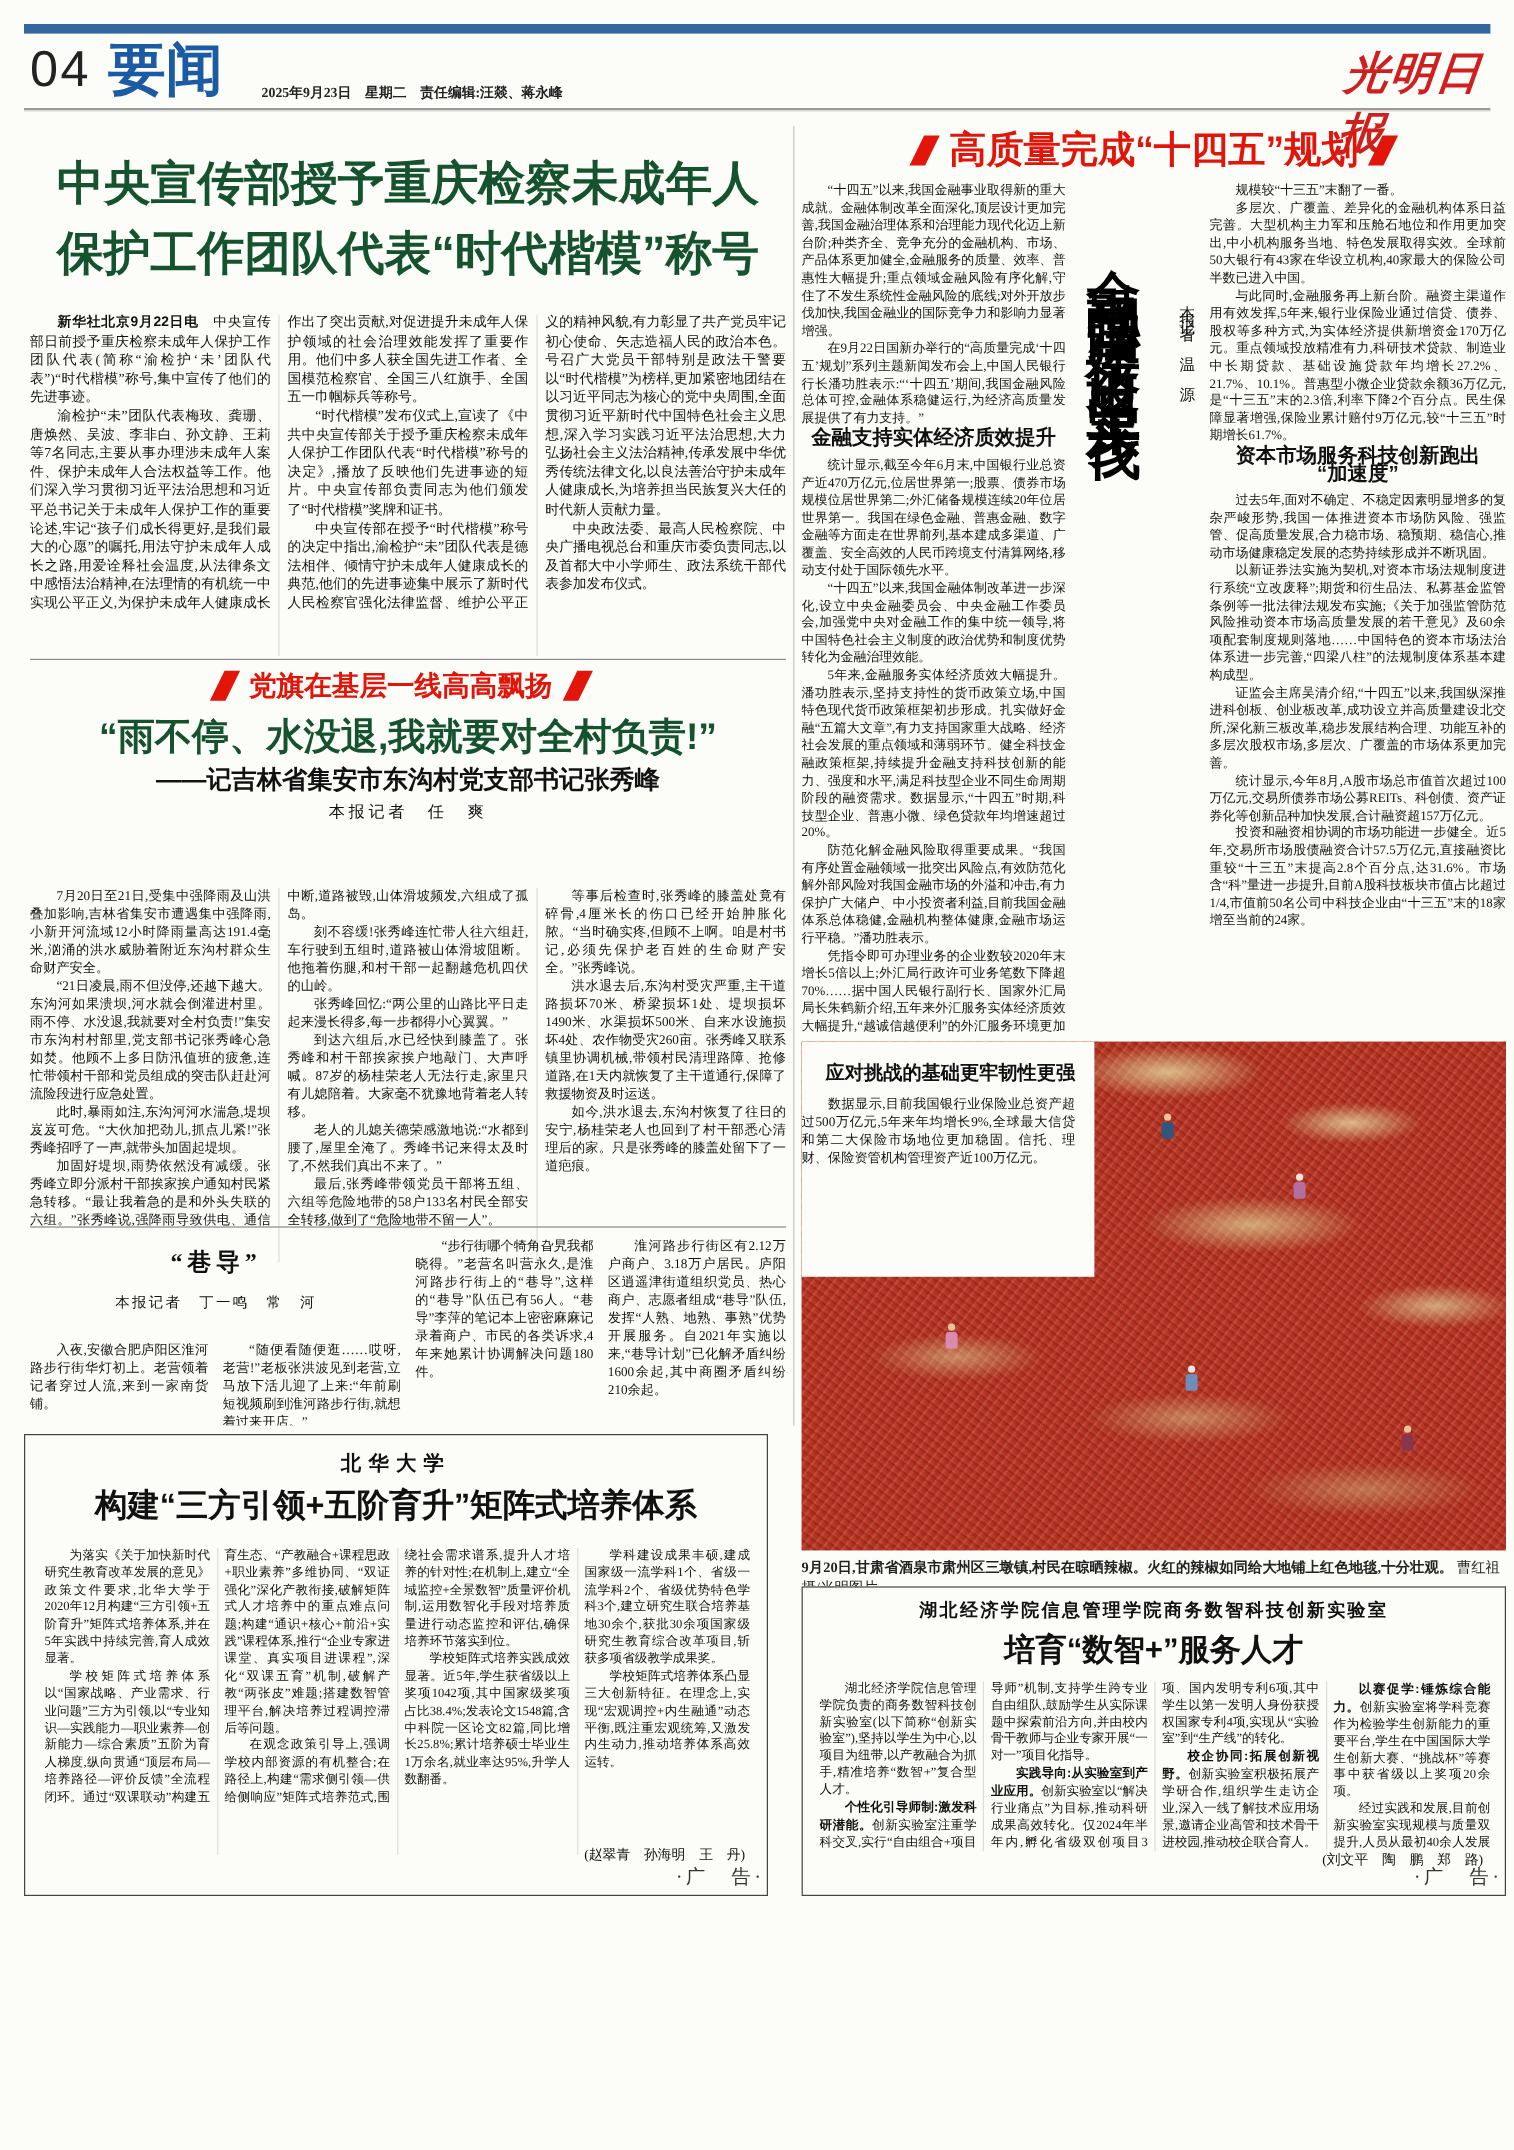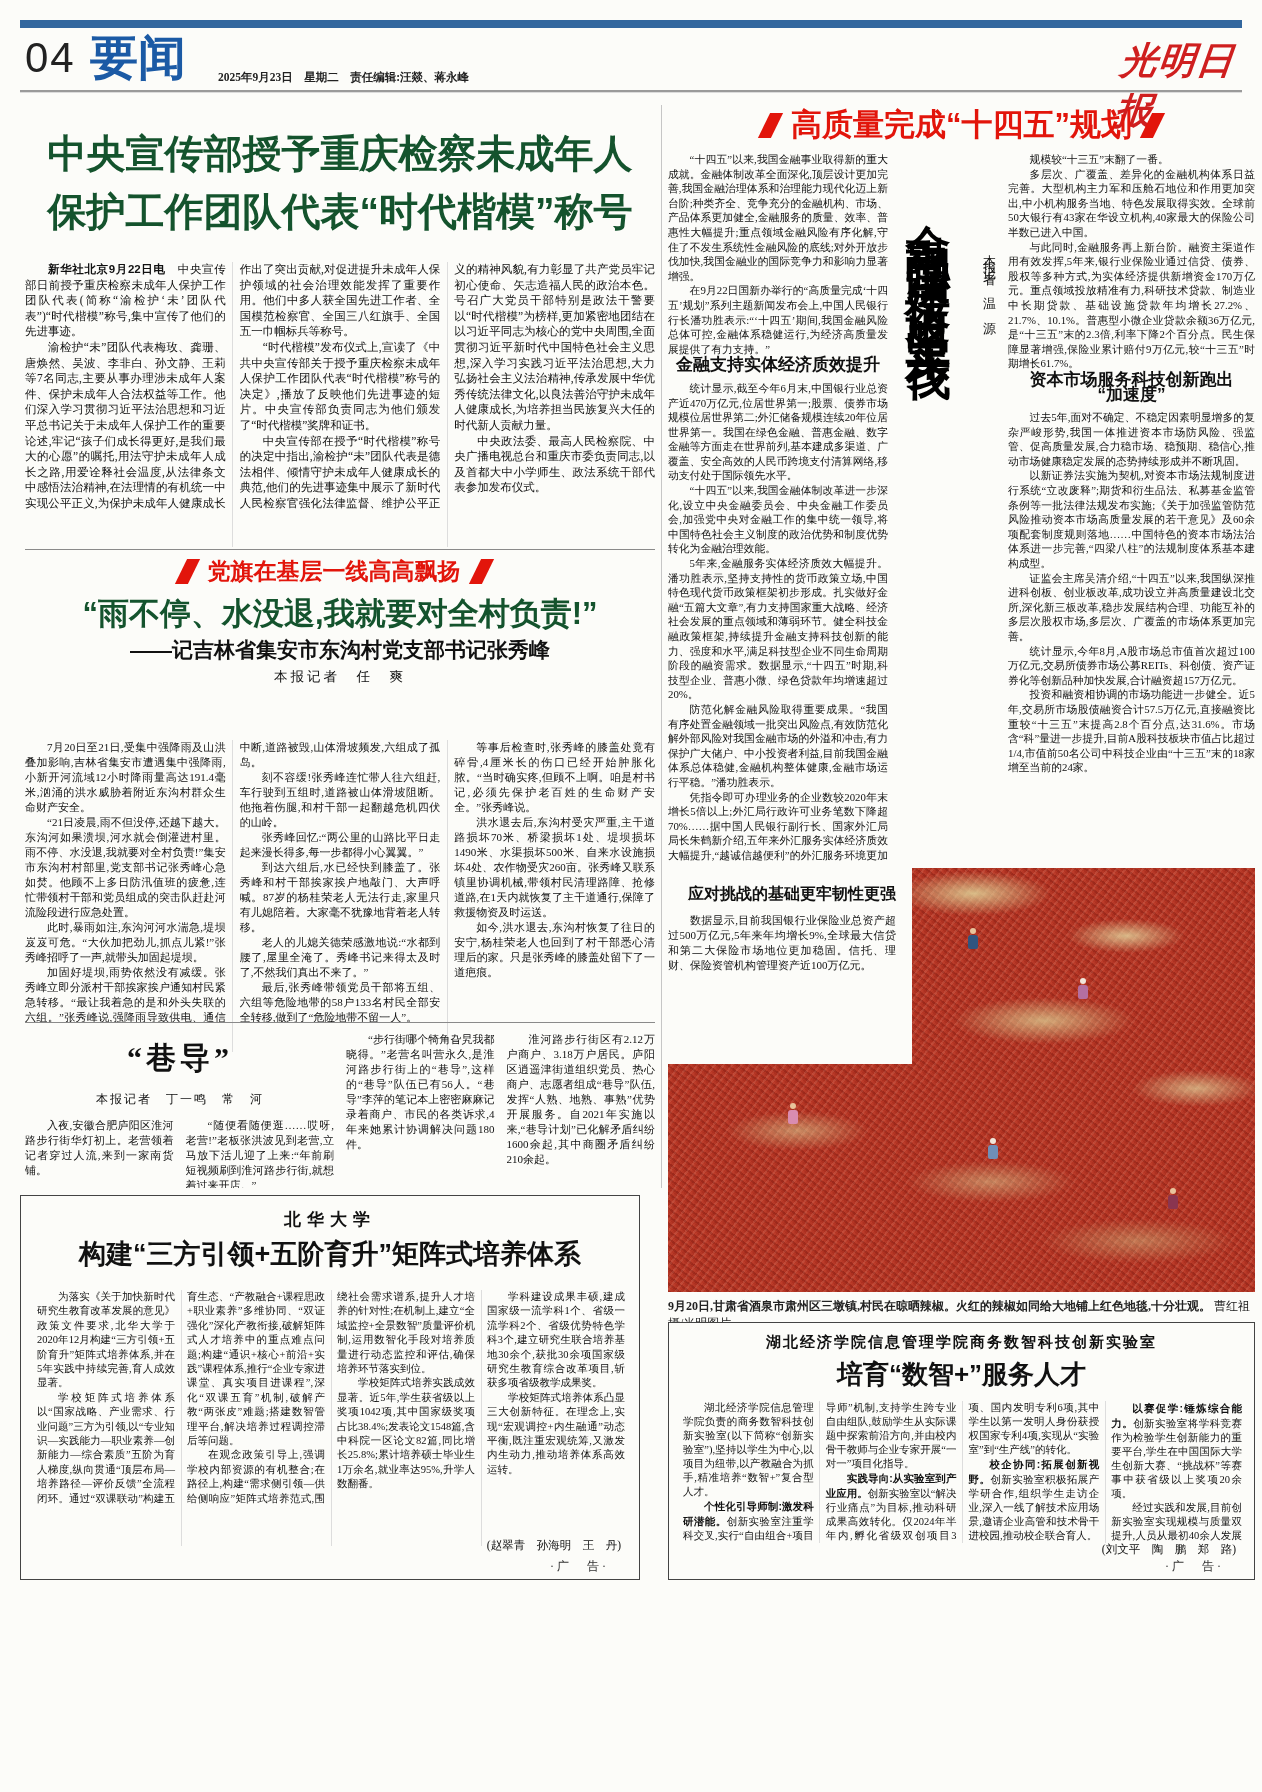--- a/index.html
+++ b/index.html
@@ -33,21 +33,21 @@
   
   .a2-sub{position:absolute;left:25px;top:636px;width:630px;text-align:center;font-size:21px;font-weight:bold;
           font-family:"Liberation Sans","DejaVu Sans",sans-serif;}
   .a2-byline{position:absolute;left:25px;top:668px;width:630px;text-align:center;font-size:13.5px;letter-spacing:3px;}
   .a2-body{left:25px;top:700px;width:630px;height:312px;font-size:11px;line-height:15px;margin-top:40px;}
   
   .lane{position:absolute;left:25px;top:1032px;width:630px;height:156px;display:flex;gap:12px;}
   .lane-col{flex:1;font-size:11px;line-height:15px;text-align:justify;overflow:hidden;}
   .pushed{padding-top:86px;}
   .lane-title-block{position:absolute;left:0;top:6px;width:310px;text-align:center;}
-  .lane-title{font-size:30px;font-weight:bold;letter-spacing:4px;}
+  .lane-title{font-size:20px;font-weight:bold;letter-spacing:4px;}
   .lane-byline{margin-top:12px;font-size:12px;letter-spacing:2px;}
   
   .fin{position:absolute;left:668px;top:152px;width:587px;height:712px;display:flex;}
   .fin-colA{width:220px;font-size:10.8px;line-height:14.6px;text-align:justify;overflow:hidden;}
   .fin-colB{width:247px;margin-left:0;font-size:10.8px;line-height:14.6px;text-align:justify;overflow:hidden;}
   .fin-sub{font-size:17px;font-weight:bold;text-align:center;margin:2px 0 8px;text-indent:0;
            font-family:"Liberation Sans","DejaVu Sans",sans-serif;}
   .fin-sub2{margin-bottom:0;}
   .fin-sub3{margin-top:0;}
   .vblock{position:relative;width:120px;flex:0 0 120px;}
@@ -79,21 +79,21 @@
   .nbox{position:absolute;background:#fcfcf9;border:1px solid #444;box-sizing:border-box;}
   .box-left{left:20px;top:1195px;width:620px;height:385px;}
   .box-right{left:668px;top:1322px;width:587px;height:258px;}
   .kicker{position:absolute;left:0;width:100%;text-align:center;font-weight:bold;
           font-family:"Liberation Sans","DejaVu Sans",sans-serif;}
   .box-head{position:absolute;left:0;width:100%;text-align:center;font-weight:bold;
           font-family:"Liberation Sans","DejaVu Sans",sans-serif;}
   .box-body{position:absolute;text-align:justify;overflow:hidden;}
   .box-body b{font-family:"Liberation Sans","DejaVu Sans",sans-serif;}
   .box-byline{position:absolute;right:18px;font-size:11.5px;}
-  .ad-note{position:absolute;right:30px;bottom:4px;font-size:12px;letter-spacing:3px;color:#333;}
+  .ad-note{position:absolute;right:2px;bottom:4px;font-size:16px;letter-spacing:3px;color:#333;}
 </style>
 </head>
 <body>
 
 <div class="page">
 
   <div class="top-bar"></div>
   <div class="page-num">04</div>
   <div class="section-title">要闻</div>
   <div class="dateline">2025年9月23日　星期二　责任编辑:汪燚、蒋永峰</div>

